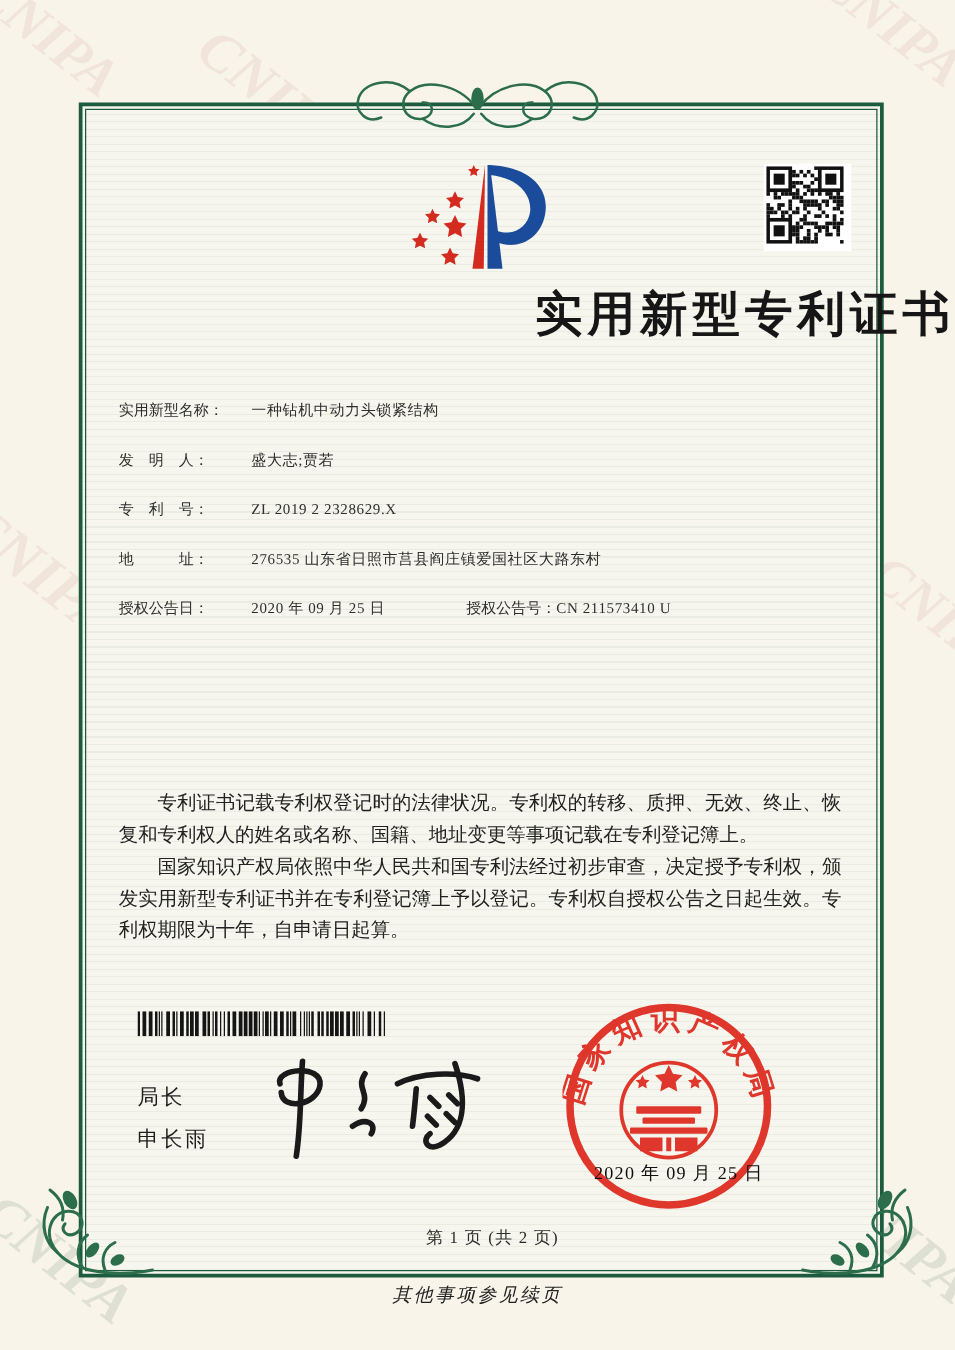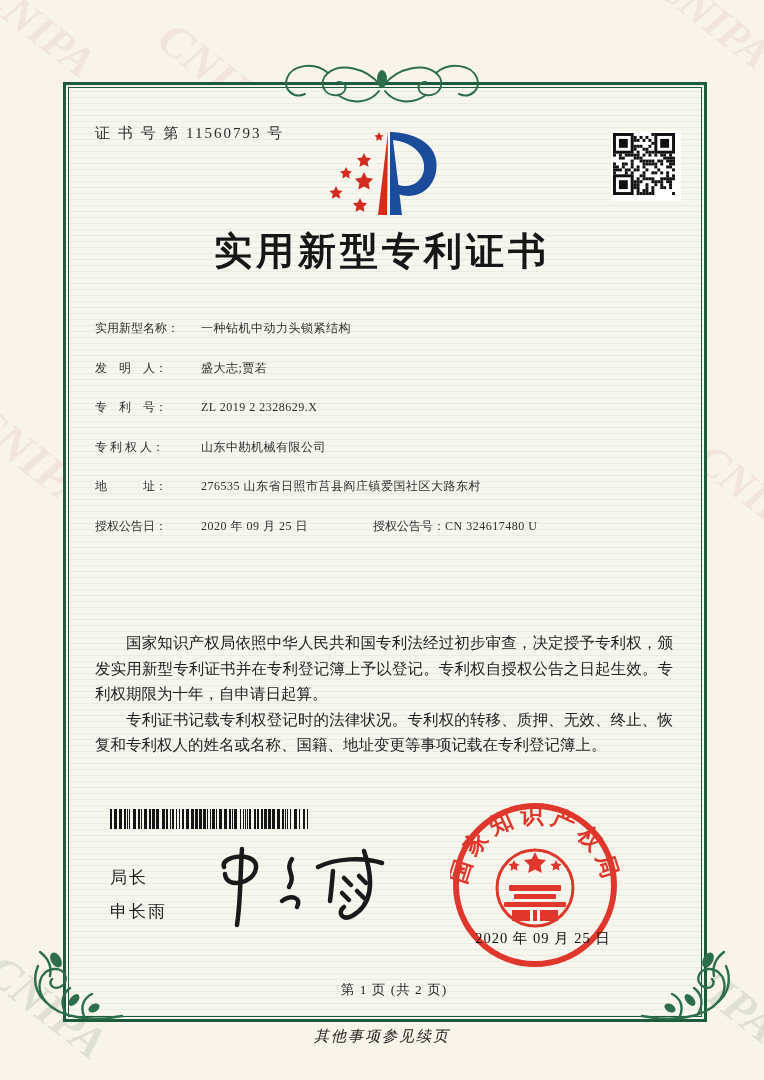--- a/index.html
+++ b/index.html
@@ -15,21 +15,21 @@
 
   
   .frame{position:absolute;left:63px;top:82px;width:638px;height:934px;
          border:3px solid #1d5b3e;background:#f7f6ee;
          background-image:repeating-linear-gradient(180deg,rgba(150,175,150,0.14) 0 1px,rgba(0,0,0,0) 1px 6px);}
   .frame-inner{position:absolute;inset:2px;border:1px solid #1d5b3e;pointer-events:none;}
 
   .certno{position:absolute;left:95px;top:124px;font-size:15px;letter-spacing:2px;color:#2b2b2b;}
   .qr{position:absolute;left:611px;top:131px;width:66px;height:66px;background:#fff;padding:2px;}
   .logo{position:absolute;left:322px;top:120px;width:140px;height:98px;}
-  .title{position:absolute;left:0;top:226px;width:764px;text-align:center;
+  .title{position:absolute;left:0;top:226px;width:764px;text-align:right;
          font-size:38px;font-weight:bold;letter-spacing:4px;color:#161616;}
 
   .fields{position:absolute;left:95px;top:320px;width:580px;font-size:12px;color:#2e2e2e;}
   .frow{margin-bottom:22.5px;white-space:nowrap;}
   .flabel{display:inline-block;min-width:106px;}
   .fvalue{letter-spacing:0.5px;}
   .grantrow .second{margin-left:62px;}
 
   .paras{position:absolute;left:95px;top:630px;width:578px;font-size:15.5px;
          line-height:25.5px;color:#222;text-align:justify;}
@@ -103,21 +103,20 @@
       <path d="M20,60 C10,52 6,38 12,24"></path>
       <path d="M40,72 C34,62 36,52 44,46"></path>
       <path d="M58,74 C54,64 58,56 66,52"></path>
       <path d="M14,10 C22,16 26,24 24,34"></path>
     </g>
     <ellipse cx="30" cy="18" rx="5" ry="8" fill="#2c6e4b" transform="rotate(-30 30 18)"></ellipse>
     <ellipse cx="48" cy="58" rx="4" ry="7" fill="#2c6e4b" transform="rotate(40 48 58)"></ellipse>
     <ellipse cx="68" cy="66" rx="4" ry="6" fill="#2c6e4b" transform="rotate(60 68 66)"></ellipse>
   </svg>
 
-  <div class="certno">证 书 号 第 11560793 号</div>
 
   <div class="qr"><svg id="qrsvg" width="62" height="62" viewBox="0 0 21 21">
         <rect x="0" y="0" width="7" height="7" fill="#111"></rect>
         <rect x="1" y="1" width="5" height="5" fill="#fff"></rect>
         <rect x="2" y="2" width="3" height="3" fill="#111"></rect>
         <rect x="14" y="0" width="7" height="7" fill="#111"></rect>
         <rect x="15" y="1" width="5" height="5" fill="#fff"></rect>
         <rect x="16" y="2" width="3" height="3" fill="#111"></rect>
         <rect x="0" y="14" width="7" height="7" fill="#111"></rect>
         <rect x="1" y="15" width="5" height="5" fill="#fff"></rect>
@@ -285,34 +284,31 @@
     <div class="frow">
       <span class="flabel">实用新型名称：</span><span class="fvalue">一种钻机中动力头锁紧结构</span>
     </div>
     <div class="frow">
       <span class="flabel">发　明　人：</span><span class="fvalue">盛大志;贾若</span>
     </div>
     <div class="frow">
       <span class="flabel">专　利　号：</span><span class="fvalue">ZL 2019 2 2328629.X</span>
     </div>
     <div class="frow">
-      <span class="flabel">专 利 权 人：</span><span class="fvalue">山东中勘机械有限公司</span>
-    </div>
-    <div class="frow">
       <span class="flabel">地　　　址：</span><span class="fvalue">276535  山东省日照市莒县阎庄镇爱国社区大路东村</span>
     </div>
     <div class="frow grantrow">
       <span class="flabel">授权公告日：</span><span class="fvalue">2020 年 09 月 25 日</span>
-      <span class="second">授权公告号：</span><span class="fvalue">CN 324617480 U</span>
+      <span class="second">授权公告号：</span><span class="fvalue">CN 211573410 U</span>
     </div>
   </div>
 
   <div class="paras">
+    <p>专利证书记载专利权登记时的法律状况。专利权的转移、质押、无效、终止、恢复和专利权人的姓名或名称、国籍、地址变更等事项记载在专利登记簿上。</p>
     <p>国家知识产权局依照中华人民共和国专利法经过初步审查，决定授予专利权，颁发实用新型专利证书并在专利登记簿上予以登记。专利权自授权公告之日起生效。专利权期限为十年，自申请日起算。</p>
-    <p>专利证书记载专利权登记时的法律状况。专利权的转移、质押、无效、终止、恢复和专利权人的姓名或名称、国籍、地址变更等事项记载在专利登记簿上。</p>
   </div>
 
   <svg class="barcode" id="bcsvg" viewBox="0 0 202 20" preserveAspectRatio="none">
       <rect x="0" y="0" width="2" height="20" fill="#151515"></rect>
       <rect x="4" y="0" width="3" height="20" fill="#151515"></rect>
       <rect x="9" y="0" width="3" height="20" fill="#151515"></rect>
       <rect x="14" y="0" width="2" height="20" fill="#151515"></rect>
       <rect x="17" y="0" width="1" height="20" fill="#151515"></rect>
       <rect x="19" y="0" width="1" height="20" fill="#151515"></rect>
       <rect x="23" y="0" width="3" height="20" fill="#151515"></rect>

